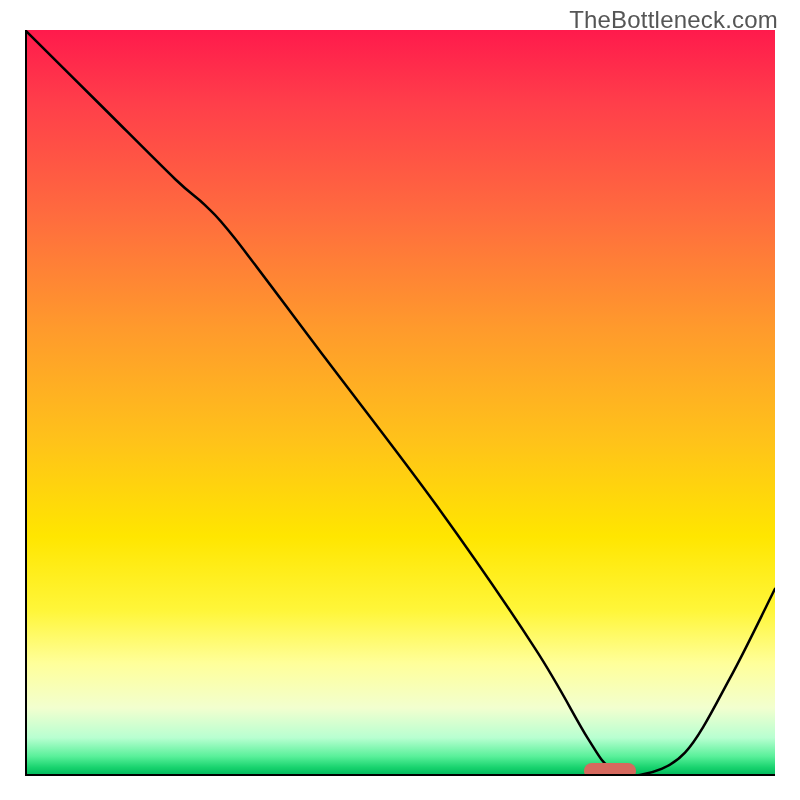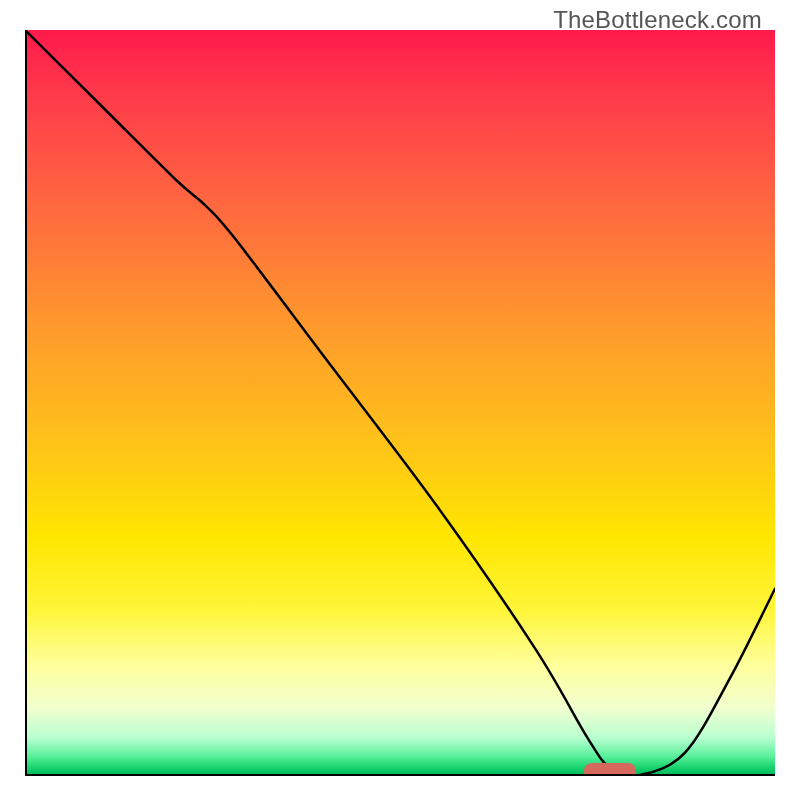--- a/index.html
+++ b/index.html
@@ -7,20 +7,21 @@
     padding: 0;
     width: 800px;
     height: 800px;
     background: #ffffff;
     font-family: Arial, Helvetica, sans-serif;
   }
   .container {
     position: relative;
     width: 776px;
     height: 800px;
+    padding-left: 16px;
   }
   .watermark {
     position: absolute;
     top: 6px;
     right: 14px;
     color: #555;
     font-size: 24px;
     font-weight: normal;
     letter-spacing: 0.2px;
     z-index: 20;

